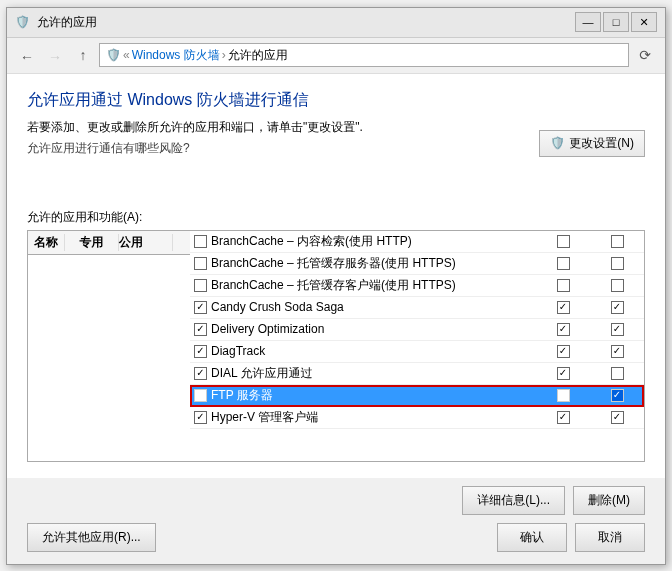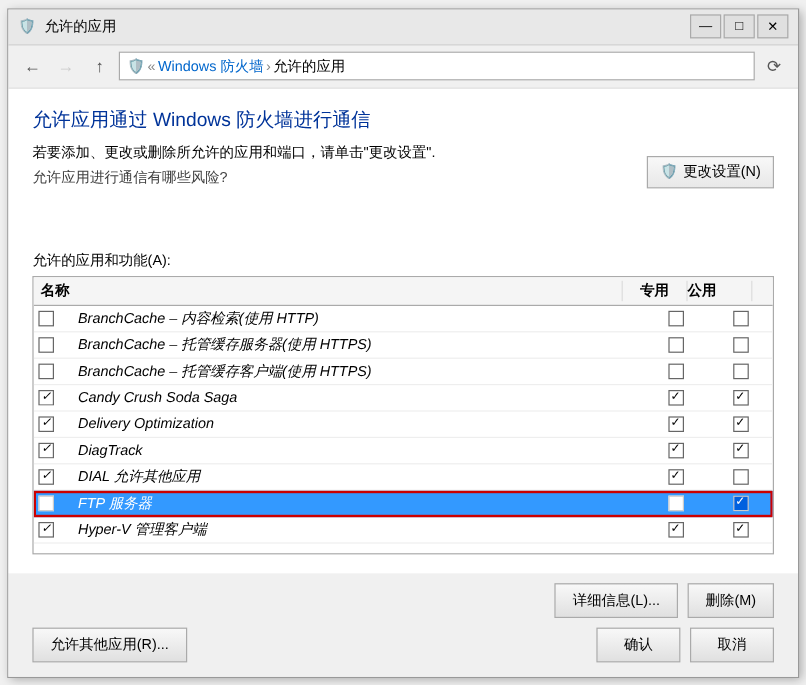--- a/index.html
+++ b/index.html
@@ -175,21 +175,20 @@
 
     .section-label {
       font-size: 12px;
       margin: 48px 0 4px 0;
     }
     .table-container {
       border: 1px solid #aaa;
       flex: 1;
       overflow: hidden;
       display: flex;
-      flex-direction: column;
     }
     .table-header {
       display: flex;
       background: #f5f5f5;
       border-bottom: 1px solid #aaa;
       height: 24px;
       align-items: center;
     }
     .col-name {
       flex: 1;
@@ -232,24 +231,23 @@
     .table-row.selected {
       background: #3399ff;
       color: #fff;
     }
     .cell-name {
       flex: 1;
       padding: 0 4px;
       font-size: 12px;
       display: flex;
       align-items: center;
-      gap: 20px;
+      gap: 4px;
       overflow: hidden;
       white-space: nowrap;
-      font-style: italic;
     }
     .cell-private {
       width: 54px;
       text-align: center;
       display: flex;
       align-items: center;
       justify-content: center;
     }
     .cell-public {
       width: 54px;
@@ -474,21 +472,21 @@
               <div class="cell-private">
                 <span class="checkbox checked"></span>
               </div>
               <div class="cell-public">
                 <span class="checkbox checked"></span>
               </div>
             </div>
             <div class="table-row">
               <div class="cell-name">
                 <span class="checkbox checked"></span>
-                <span>DIAL 允许其他应用</span>
+                <span>DIAL 允许应用通过</span>
               </div>
               <div class="cell-private">
                 <span class="checkbox checked"></span>
               </div>
               <div class="cell-public">
                 <span class="checkbox"></span>
               </div>
             </div>
             <div class="table-row selected red-border-row">
               <div class="cell-name">

